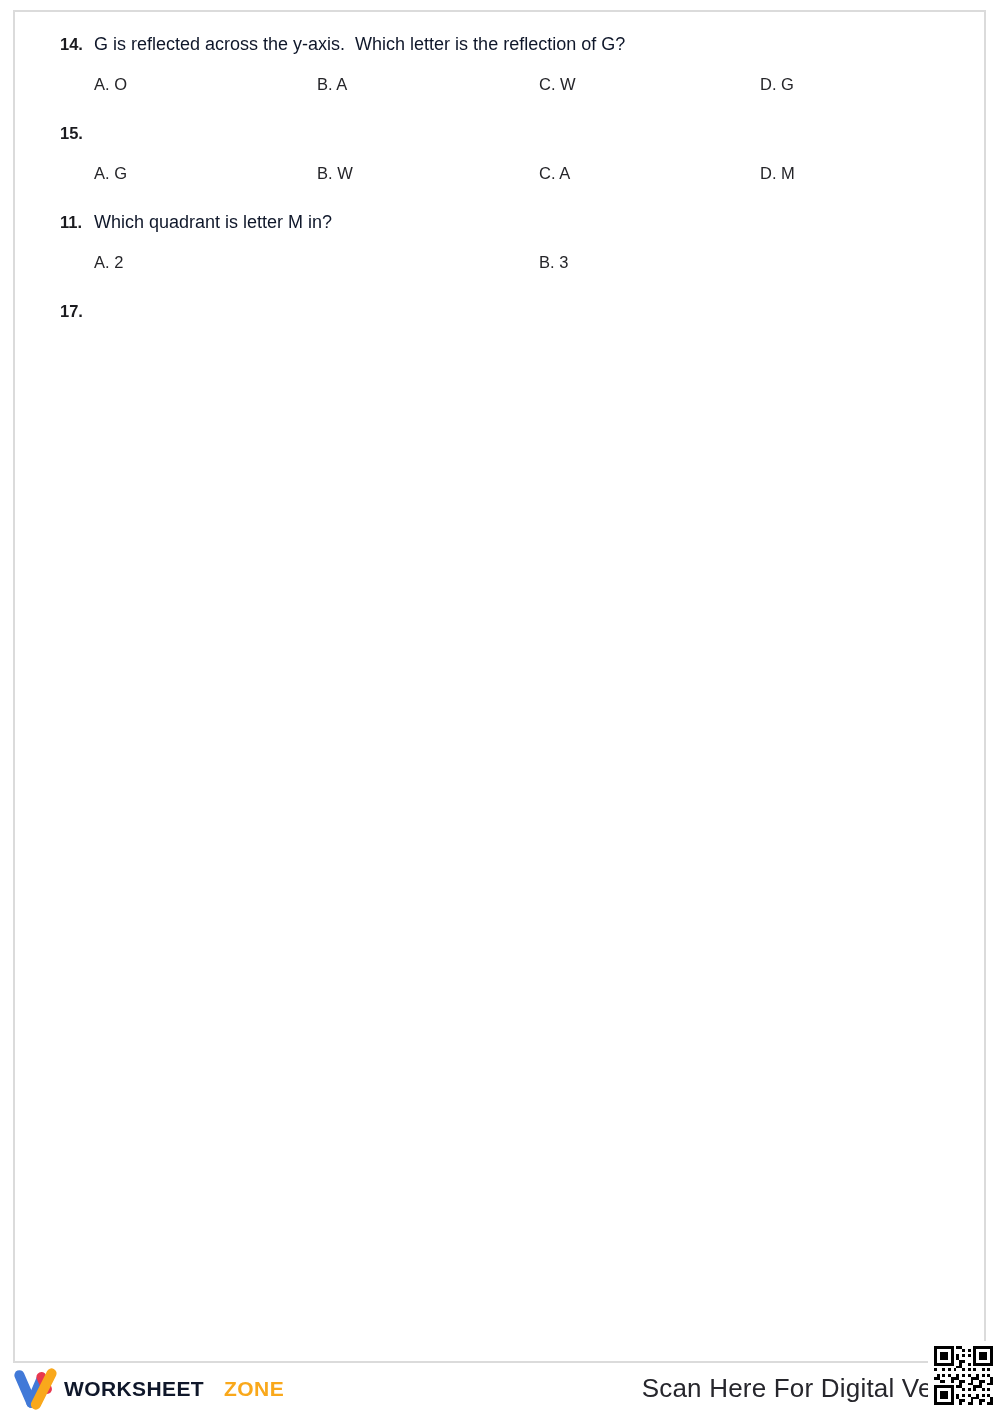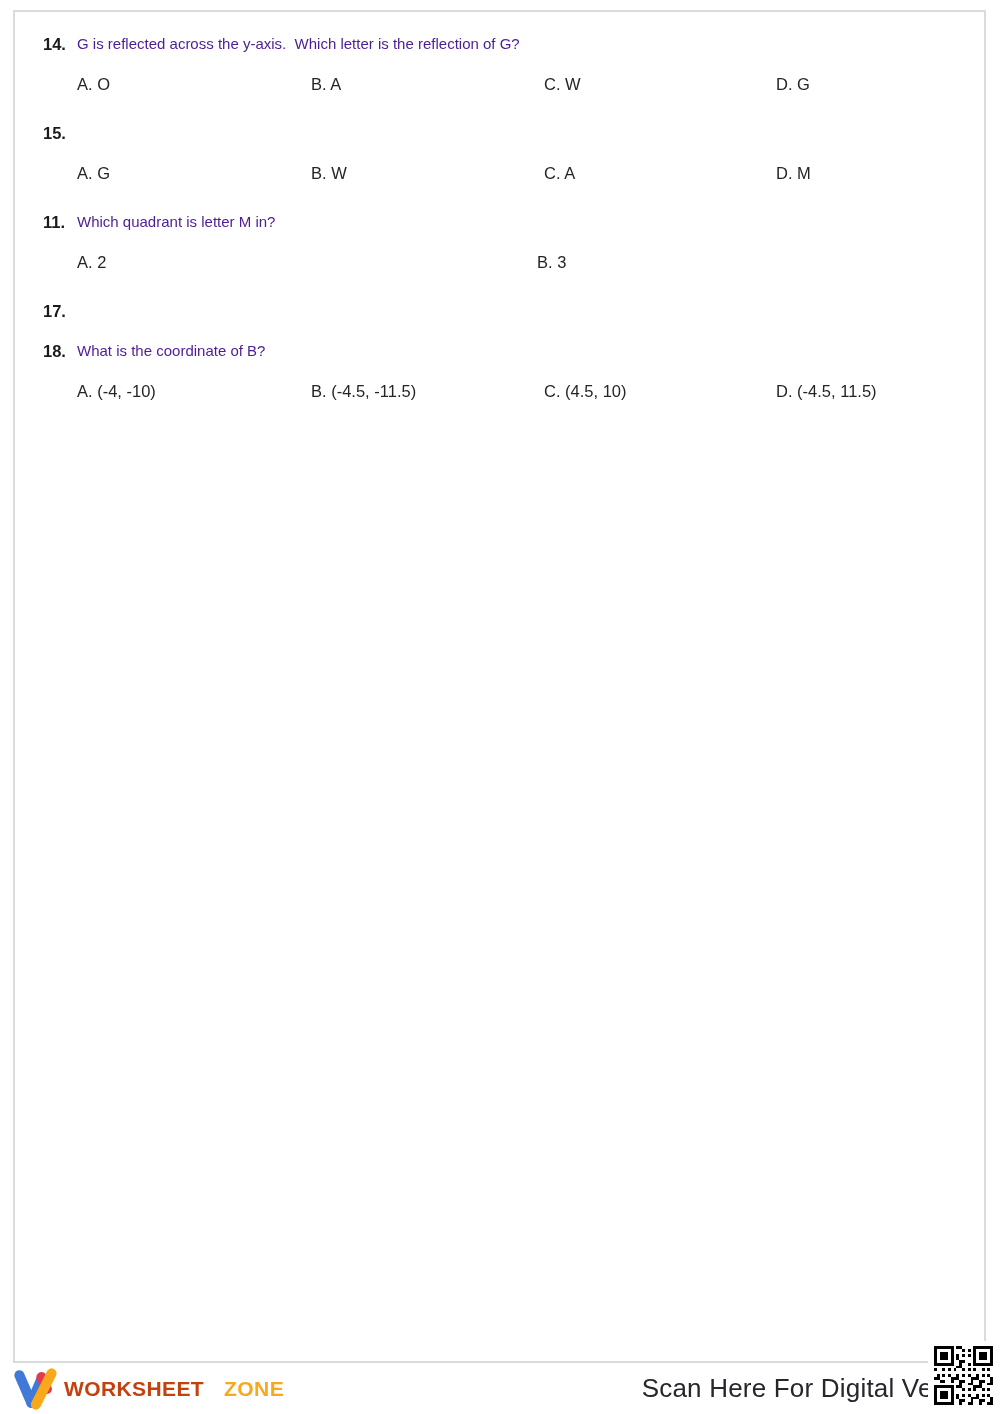--- a/index.html
+++ b/index.html
@@ -11,51 +11,51 @@
     overflow: hidden;
   }
   .page {
     position: absolute;
     left: 13px; top: 10px;
     width: 973px; height: 1353px;
     background: #ffffff;
     border: 2px solid #dbdbdb;
   }
   .content {
-    padding: 21px 18px 0 15px;
+    padding: 21px 18px 0 32px;
   }
   .question { }
   .q-line {
     display: flex;
     align-items: flex-start;
     margin-bottom: 18px;
   }
   .q-num {
     font-weight: 700;
     color: #1b1b1f;
     font-size: 16.5px;
     line-height: 22px;
     width: 34px;
     padding-left: 13px;
     flex: 0 0 47px;
   }
   .q-text {
-    font-size: 15px;
+    font-size: 18px;
     line-height: 22px;
-    color: #4c1d95;
+    color: #0f172a;
     white-space: pre-wrap;
   }
   .options {
     margin-left: 47px;
     margin-bottom: 27px;
     display: grid;
     row-gap: 18px;
   }
-  .options.cols-4 { grid-template-columns: 223px 222px 221px 1fr; gap: 11px; }
-  .options.cols-2 { grid-template-columns: 445px 1fr; gap: 15px; }
+  .options.cols-4 { grid-template-columns: 223px 222px 221px 1fr; }
+  .options.cols-2 { grid-template-columns: 445px 1fr; }
   .option {
     font-size: 16.5px;
     line-height: 22px;
     color: #252529;
     white-space: pre-wrap;
   }
   .footer {
     position: absolute;
     left: 13px; right: 0; bottom: 0;
     height: 51px;
@@ -67,21 +67,21 @@
     align-items: center;
     gap: 7px;
   }
   .brand svg { display: block; }
   .brand-text {
     font-size: 21px;
     font-weight: 700;
     letter-spacing: 0.4px;
     white-space: pre;
   }
-  .brand-part1 { color: #c2410c; margin-top: 36px; }
+  .brand-part1 { color: #0f172a; margin-top: 36px; }
   .brand-part2 { color: #f9a81b; margin-left: 20px; }
   .scan-text {
     margin-left: auto;
     margin-right: 10px;
     font-size: 26px;
     color: #26262c;
     letter-spacing: 0.2px;
   }
   .qr-box {
     position: absolute;
@@ -134,32 +134,20 @@
           <div class="option">B. 3</div>
         </div>
   </div>
 
   <div class="question">
     <div class="q-line">
       <div class="q-num">17.</div>
     </div>
   </div>
 
-  <div class="question">
-    <div class="q-line">
-      <div class="q-num">18.</div>
-      <div class="q-text">What is the coordinate of B?</div>
-    </div>
-    <div class="options cols-4">
-          <div class="option">A. (-4, -10)</div>
-          <div class="option">B. (-4.5, -11.5)</div>
-          <div class="option">C. (4.5, 10)</div>
-          <div class="option">D. (-4.5, 11.5)</div>
-        </div>
-  </div>
 </div>
 </div>
 
 <div class="footer">
   <div class="brand">
     <svg width="44" height="46" viewBox="0 0 48 48">
       <line x1="7" y1="9" x2="20" y2="39" stroke="#4179d8" stroke-width="11" stroke-linecap="round"></line>
       <line x1="20" y1="39" x2="31" y2="13" stroke="#4179d8" stroke-width="11" stroke-linecap="round"></line>
       <line x1="31" y1="11" x2="37" y2="24" stroke="#e8384f" stroke-width="11" stroke-linecap="round"></line>
       <line x1="42" y1="7" x2="25" y2="41" stroke="#f9a81b" stroke-width="11" stroke-linecap="round"></line>

